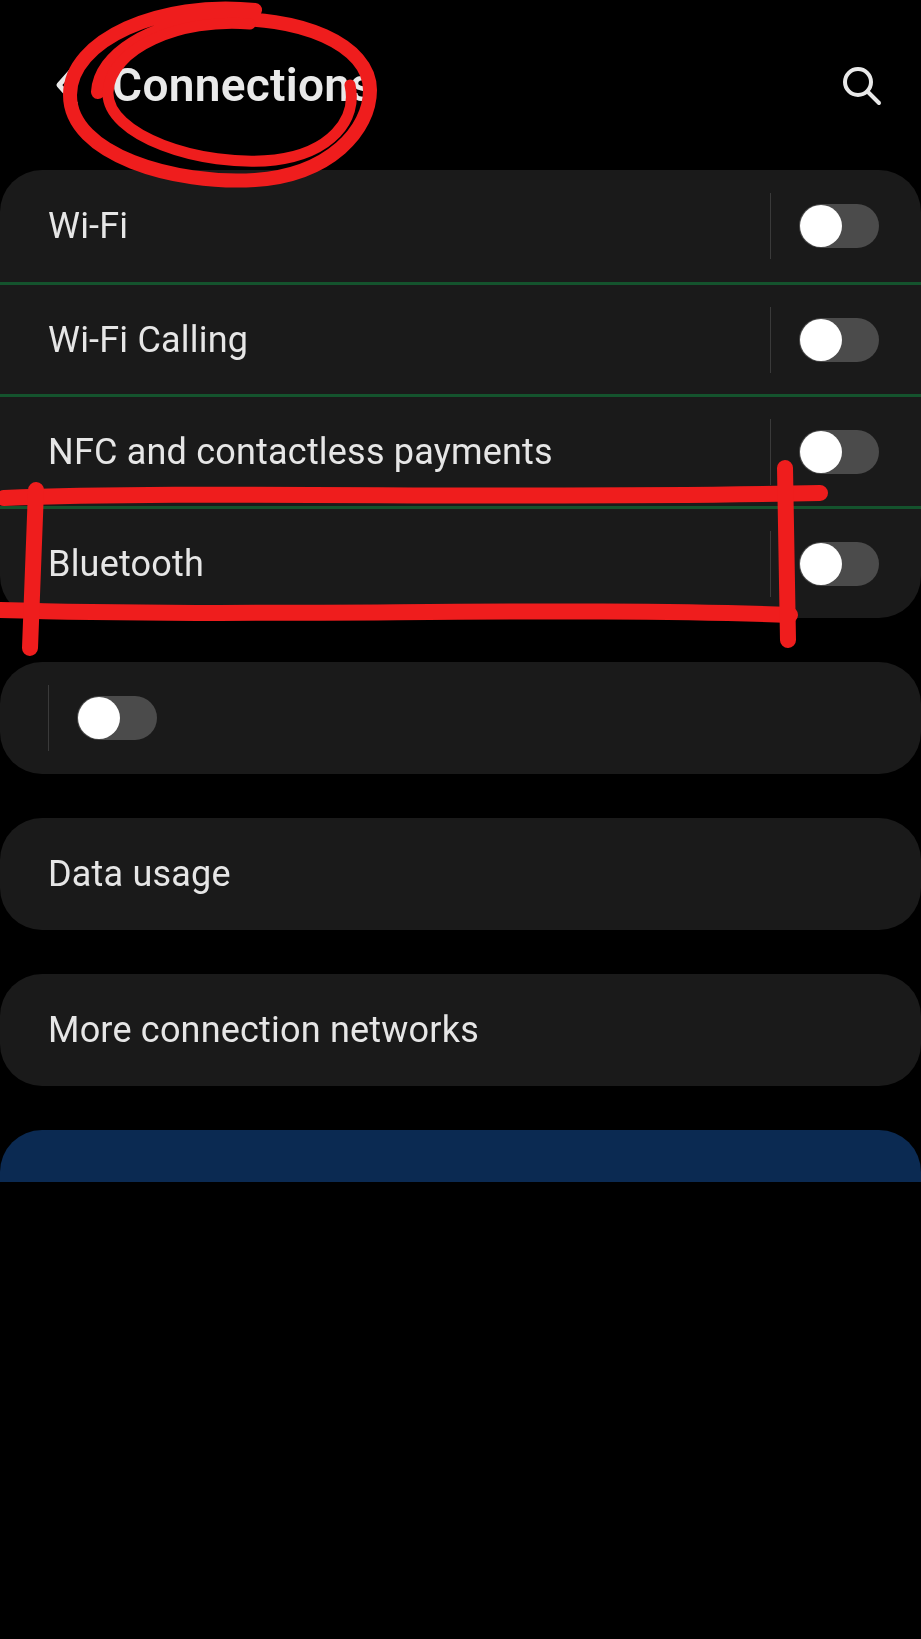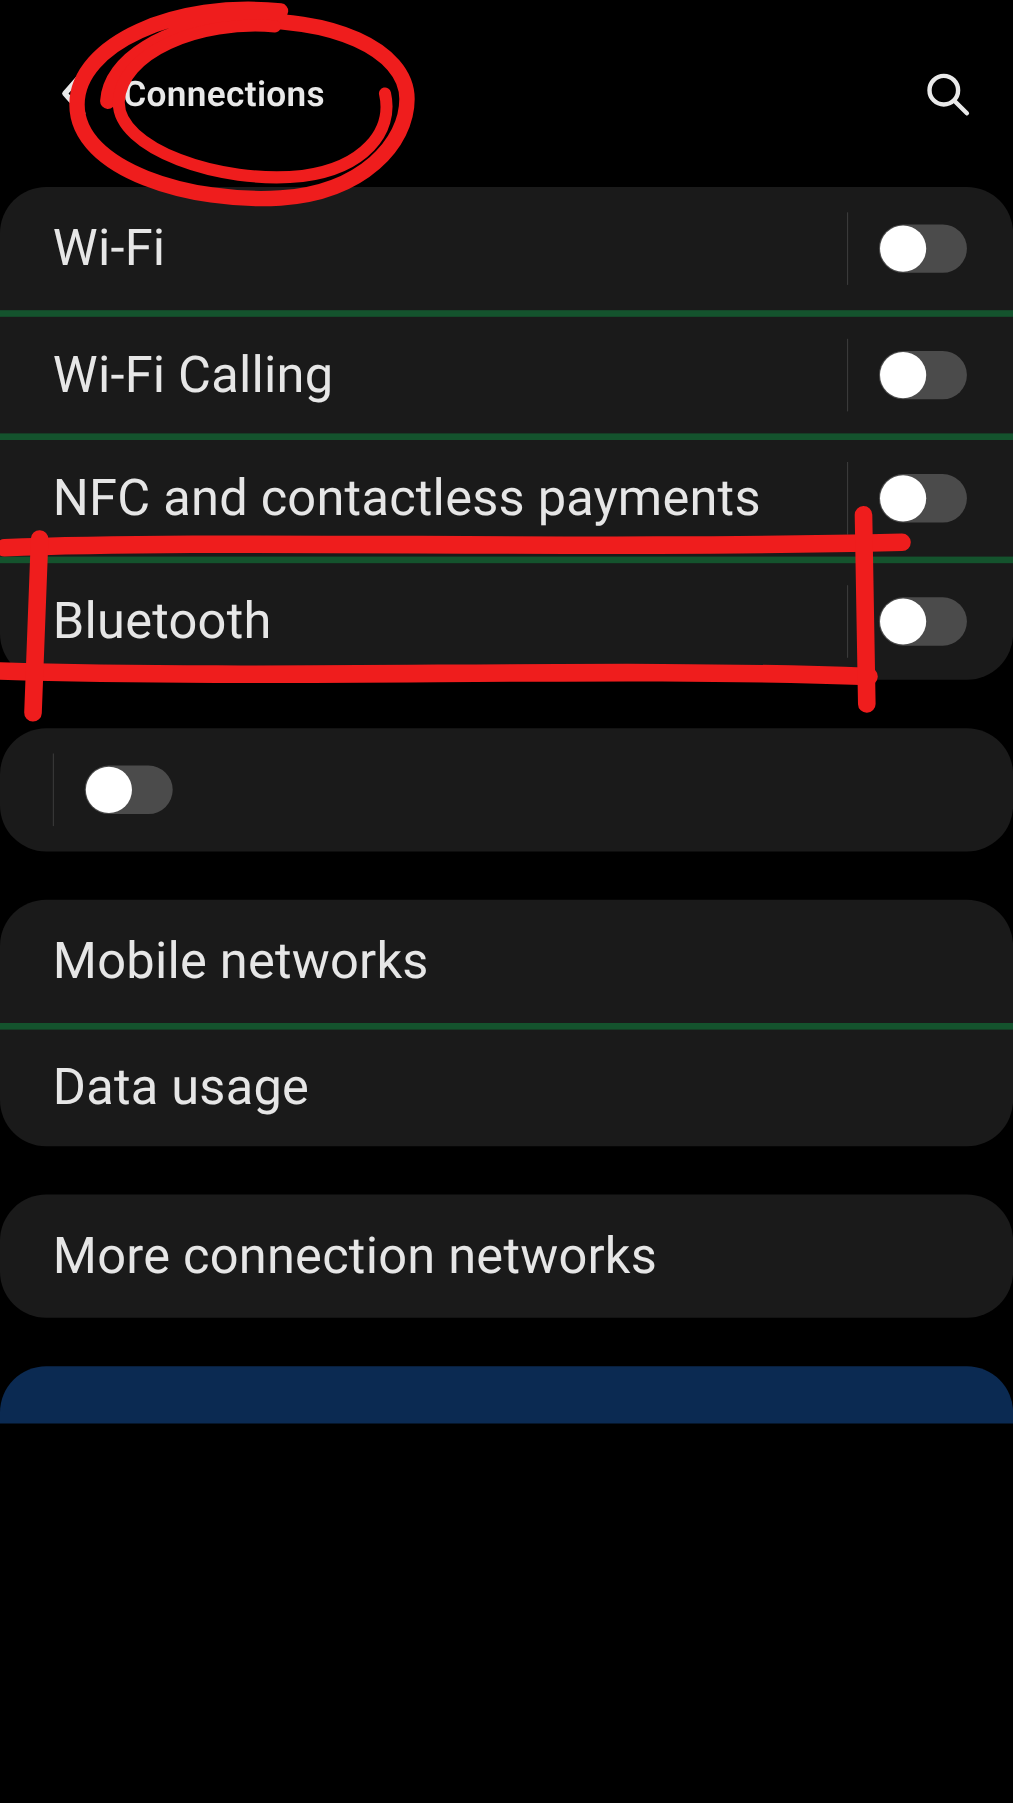--- a/index.html
+++ b/index.html
@@ -21,21 +21,21 @@
     }
     .back-btn {
       width: 46px;
       height: 46px;
       display: flex;
       align-items: center;
       justify-content: center;
       cursor: pointer;
     }
     .title {
-      font-size: 32px;
+      font-size: 46px;
       font-weight: 600;
       color: #e9e9e9;
       margin-left: 22px;
       letter-spacing: 0.3px;
     }
     .spacer { flex: 1; }
     .search-btn {
       width: 52px;
       height: 52px;
       display: flex;
@@ -50,23 +50,23 @@
       margin: 0 0 44px 0;
       overflow: hidden;
     }
     .row {
       display: flex;
       align-items: center;
       min-height: 112px;
       padding: 0 42px 0 48px;
       cursor: pointer;
     }
-    .row + .row { border-top: 6px solid #14532d; }
+    .row + .row { border-top: 3px solid #14532d; }
     .row-label {
-      font-size: 46px;
+      font-size: 36px;
       color: #e6e6e6;
       flex: 1;
       letter-spacing: 0.2px;
     }
     .toggle-wrap {
       display: flex;
       align-items: center;
       height: 66px;
       padding-left: 28px;
       border-left: 1px solid #3a3a3a;
@@ -162,23 +162,20 @@
   <div class="row">
     <div class="toggle-wrap">
       <div class="toggle">
           <div class="toggle-knob"></div>
         </div>
     </div>
   </div>
 </div>
 
 <div class="card">
-  <div class="row">
-    <div class="row-label">Mobile networks</div>
-  </div>
   <div class="row">
     <div class="row-label">Data usage</div>
   </div>
 </div>
 
 <div class="card">
   <div class="row">
     <div class="row-label">More connection networks</div>
   </div>
 </div>

